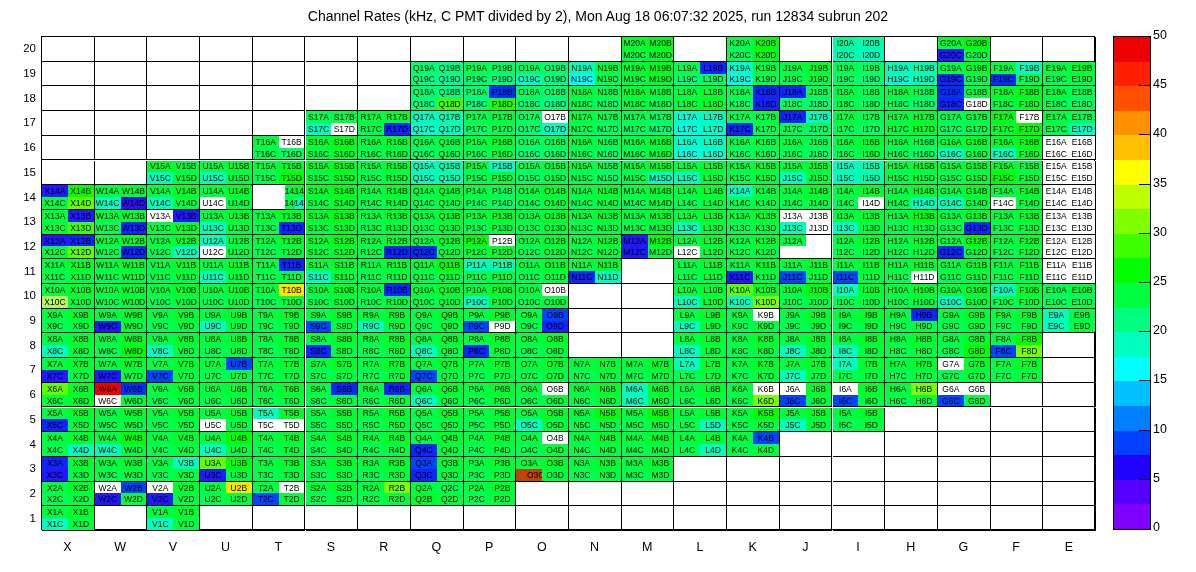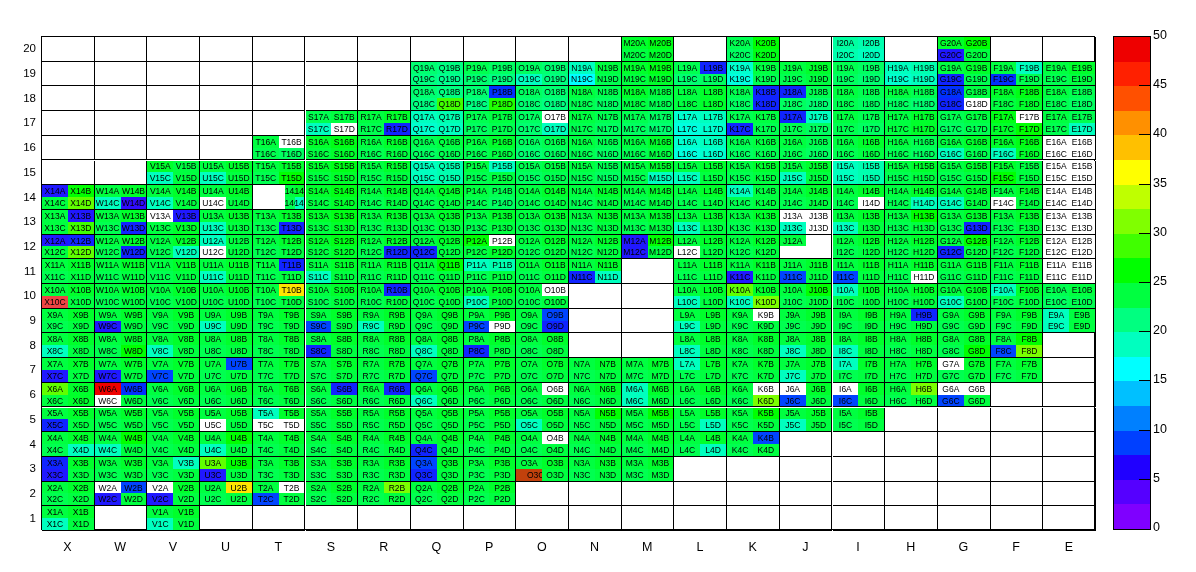--- a/index.html
+++ b/index.html
@@ -49,20 +49,21 @@
   #cbar .seg{position:absolute;left:0;width:100%;}
   #cbticks{position:absolute;left:1113px;top:36px;width:80px;height:494px;}
   .cbtick{position:absolute;left:40px;font-size:12.5px;color:#000;line-height:12px;}
   .cbtickmark{position:absolute;left:1139px;width:12px;height:1px;background:#000;}
 </style>
 </head>
 <body>
 
 <div id="root">
 
+  <div id="title">Channel Rates (kHz, C PMT divided by 2), Mon Aug 18 06:07:32 2025, run 12834 subrun 202</div>
 
   <div id="ylabels">
       <div class="ylab" style="top: 6.35px;">20</div>
       <div class="ylab" style="top: 31.05px;">19</div>
       <div class="ylab" style="top: 55.75px;">18</div>
       <div class="ylab" style="top: 80.45px;">17</div>
       <div class="ylab" style="top: 105.15px;">16</div>
       <div class="ylab" style="top: 129.85px;">15</div>
       <div class="ylab" style="top: 154.55px;">14</div>
       <div class="ylab" style="top: 179.25px;">13</div>
@@ -1067,21 +1068,21 @@
       </div>
       <div class="cell" style="left: 1001.3px; top: 222.3px; width: 52.7px; height: 24.7px;">
         <div class="sub" style="background: rgb(255, 255, 255);">E11A</div>
         <div class="sub" style="background: rgb(255, 255, 255);">E11B</div>
         <div class="sub" style="background: rgb(255, 255, 255);">E11C</div>
         <div class="sub" style="background: rgb(255, 255, 255);">E11D</div>
       </div>
       <div class="cell" style="left: 0px; top: 247px; width: 52.7px; height: 24.7px;">
         <div class="sub" style="background: rgb(0, 255, 64);">X10A</div>
         <div class="sub" style="background: rgb(0, 255, 43);">X10B</div>
-        <div class="sub" style="background: #ef4444;">X10C</div>
+        <div class="sub" style="background: #bef264;">X10C</div>
         <div class="sub" style="background: rgb(0, 255, 64);">X10D</div>
       </div>
       <div class="cell" style="left: 52.7px; top: 247px; width: 52.7px; height: 24.7px;">
         <div class="sub" style="background: rgb(0, 255, 64);">W10A</div>
         <div class="sub" style="background: rgb(0, 255, 43);">W10B</div>
         <div class="sub" style="background: rgb(0, 255, 80);">W10C</div>
         <div class="sub" style="background: rgb(0, 255, 64);">W10D</div>
       </div>
       <div class="cell" style="left: 105.4px; top: 247px; width: 52.7px; height: 24.7px;">
         <div class="sub" style="background: rgb(0, 255, 64);">V10A</div>
@@ -1926,21 +1927,21 @@
         <div class="sub" style="background: rgb(0, 255, 43);">S2B</div>
         <div class="sub" style="background: rgb(0, 255, 80);">S2C</div>
         <div class="sub" style="background: rgb(0, 255, 64);">S2D</div>
       </div>
       <div class="cell" style="left: 316.2px; top: 444.6px; width: 52.7px; height: 24.7px;">
         <div class="sub" style="background: rgb(0, 255, 64);">R2A</div>
         <div class="sub" style="background: rgb(123, 255, 0);">R2B</div>
         <div class="sub" style="background: rgb(0, 255, 80);">R2C</div>
         <div class="sub" style="background: rgb(0, 255, 64);">R2D</div>
       </div>
-      <div class="cell" style="left: 368.9px; top: 444.6px; width: 52.7px; height: 24.7px;">
+      <div class="cell" style="left: 368.9px; top: 444.6px; width: 52.7px; height: 24.7px; flex-direction: column;">
         <div class="sub" style="background: rgb(0, 255, 64);">Q2A</div>
         <div class="sub" style="background: rgb(0, 255, 43);">Q2B</div>
         <div class="sub" style="background: rgb(0, 255, 80);">Q2C</div>
         <div class="sub" style="background: rgb(0, 255, 64);">Q2D</div>
       </div>
       <div class="cell" style="left: 421.6px; top: 444.6px; width: 52.7px; height: 24.7px;">
         <div class="sub" style="background: rgb(0, 255, 64);">P2A</div>
         <div class="sub" style="background: rgb(0, 255, 43);">P2B</div>
         <div class="sub" style="background: rgb(0, 255, 80);">P2C</div>
         <div class="sub" style="background: rgb(0, 255, 64);">P2D</div>

